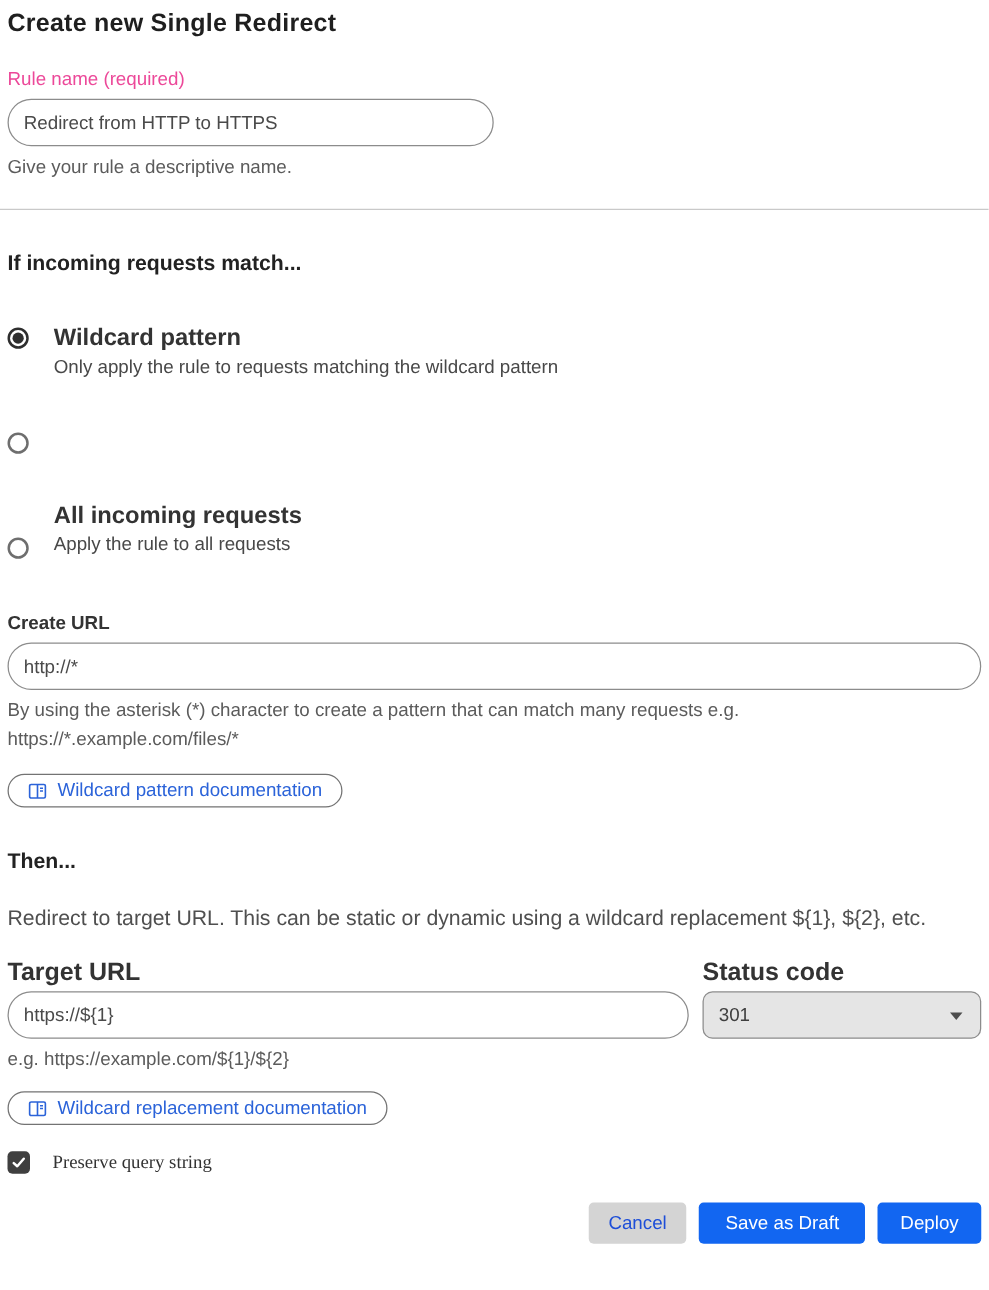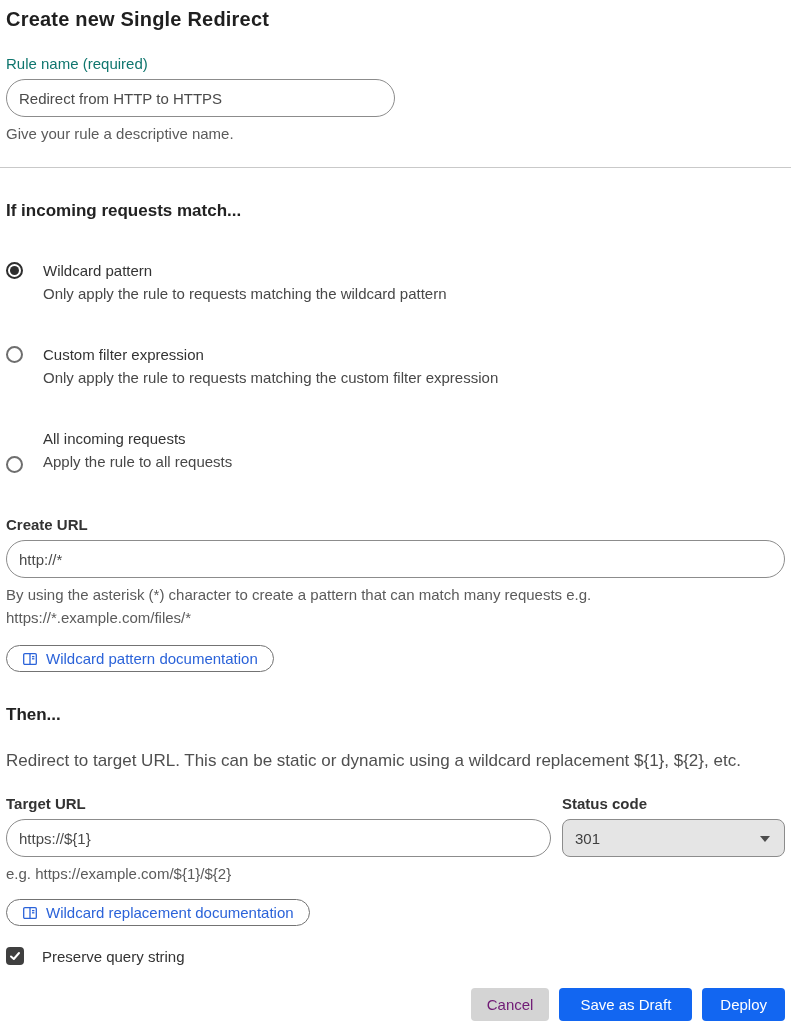--- a/index.html
+++ b/index.html
@@ -14,21 +14,21 @@
   .wrap { padding: 0 6px; }
 
   .page-title {
     margin: 6px 0 0;
     font-size: 20px; line-height: 26px; font-weight: 700;
     color: #1f1f1f; letter-spacing: .2px;
   }
 
   .field-label {
     margin-top: 22px;
-    font-size: 15px; line-height: 20px; color: #0f766e;
+    font-size: 15px; line-height: 20px; color: #ec4899;
   }
   .semibold { font-weight: 600; color: #333; }
 
   .text-input {
     display: block;
     height: 38px; width: 100%;
     border: 1px solid #8c8c8c; border-radius: 19px;
     padding: 0 12px;
     font-family: "Liberation Sans", sans-serif;
     font-size: 15px; color: #4a4a4a;
@@ -63,21 +63,21 @@
     margin-top: 2px;
     position: relative;
     cursor: pointer;
     background: #fff;
   }
   .radio.on { border-color: #2e2e2e; }
   .radio.on::after {
     content: ""; position: absolute; inset: 2px;
     border-radius: 50%; background: #2e2e2e;
   }
-  .radio-label { font-size: 15px; line-height: 22px; font-weight: 400; color: #333; cursor: pointer; }
+  .radio-label { font-size: 19px; line-height: 22px; font-weight: 700; color: #333; cursor: pointer; }
   .radio-desc  { font-size: 15px; line-height: 23px; color: #484848; }
 
   .match-url-label { margin-top: 42px; }
 
   .doc-pill {
     display: inline-flex; align-items: center; gap: 8px;
     height: 27px; padding: 0 15px;
     margin-top: 16px;
     border: 1px solid #737373; border-radius: 14px;
     background: #fff;
@@ -88,60 +88,60 @@
   .doc-pill svg { display: block; }
 
   .then-desc {
     margin-top: 23px;
     font-size: 17px; line-height: 24px; color: #4f4f4f;
   }
 
   .target-row { display: flex; margin-top: 21px; }
   .col-target { width: 545px; margin-right: 8px; }
   .col-status { flex: 1; padding-left: 3px; }
-  .col-label { font-size: 15px; line-height: 20px; }
+  .col-label { font-size: 20px; line-height: 20px; }
 
   .select-box {
     position: relative;
     margin-top: 5px;
     height: 38px;
     border: 1px solid #8c8c8c; border-radius: 8px;
     display: flex; align-items: center;
     padding: 0 12px;
     font-size: 15px; color: #3f3f3f;
     background: #e5e5e5; cursor: pointer;
   }
   .select-caret {
     position: absolute; right: 14px; top: 16px;
     width: 0; height: 0;
     border-left: 5px solid transparent;
     border-right: 5px solid transparent;
     border-top: 6px solid #4d4d4d;
   }
 
-  .checkbox-row { display: flex; align-items: center; gap: 18px; margin-top: 21px; }
+  .checkbox-row { display: flex; align-items: center; gap: 18px; margin-top: 21px; font-family: Liberation Serif, serif; }
   .checkbox {
     width: 18px; height: 18px; border-radius: 4px;
     background: #3f3f3f;
     display: flex; align-items: center; justify-content: center;
     cursor: pointer; flex: none;
   }
   .checkbox-label { font-size: 15px; color: #333; cursor: pointer; }
 
   .footer-row {
     display: flex; justify-content: flex-end; gap: 10px;
     margin-top: 23px;
   }
   .btn {
     height: 33px; padding: 0 16px;
     border: none; border-radius: 4px;
     font-family: "Liberation Sans", sans-serif;
     font-size: 15px; cursor: pointer;
   }
-  .btn-gray { background: #d4d4d4; color: #701a75; }
+  .btn-gray { background: #d4d4d4; color: #1d4ed8; }
   .btn-blue { background: #1266f1; color: #ffffff; }
   .btn-draft { padding: 0 21px; }
   .btn-deploy { padding: 0 18px; }
 </style>
 </head>
 <body>
 
 <div class="wrap">
 
   <h1 class="page-title">Create new Single Redirect</h1>
@@ -161,24 +161,20 @@
     <div class="radio-option">
       <span class="radio on"></span>
       <div>
         <div class="radio-label">Wildcard pattern</div>
         <div class="radio-desc">Only apply the rule to requests matching the wildcard pattern</div>
       </div>
     </div>
 
     <div class="radio-option">
       <span class="radio"></span>
-      <div>
-        <div class="radio-label">Custom filter expression</div>
-        <div class="radio-desc">Only apply the rule to requests matching the custom filter expression</div>
-      </div>
     </div>
 
     <div class="radio-option">
       <span class="radio"></span>
       <div>
         <div class="radio-label">All incoming requests</div>
         <div class="radio-desc">Apply the rule to all requests</div>
       </div>
     </div>
 

